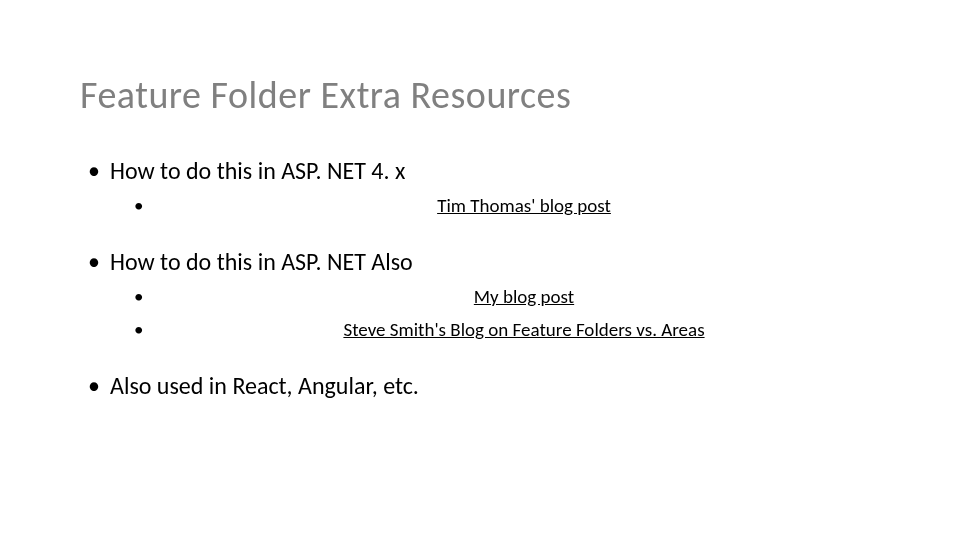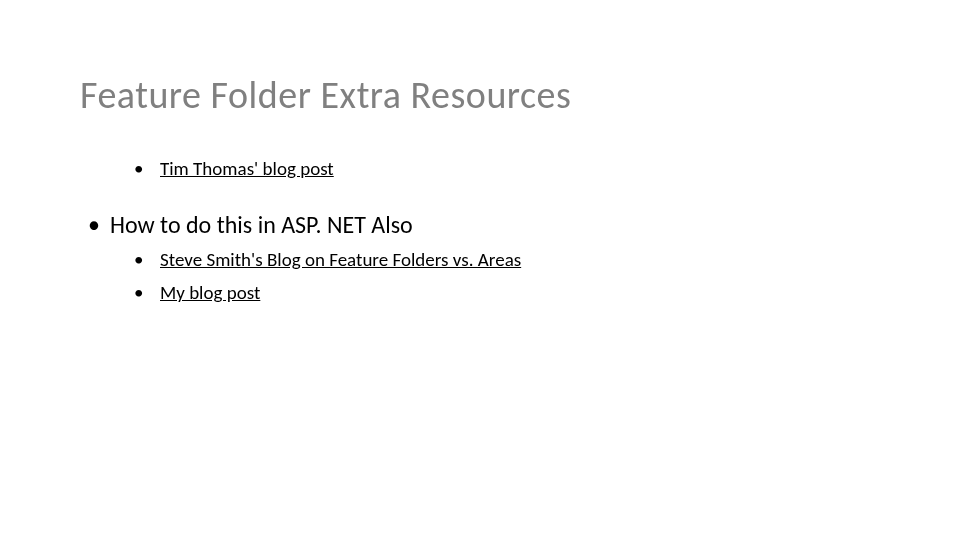--- a/index.html
+++ b/index.html
@@ -35,20 +35,21 @@
     }
     .section-heading::before {
       content: "•";
       position: absolute;
       left: 0;
       top: 0;
     }
     .sub-list {
       list-style: none;
       padding-left: 56px;
+      text-align: center;
     }
     .sub-item {
       font-size: 19px;
       font-weight: 400;
       color: #000;
       line-height: 1.35;
       position: relative;
     }
     .sub-item::before {
       content: "•";
@@ -61,33 +62,35 @@
       color: #000;
       cursor: pointer;
     }
   </style>
 </head>
 <body>
 
 <h1 class="title">Feature Folder Extra Resources</h1>
 
 <div class="section">
+  <div class="section-heading">How to do this in ASP. NET 4. x</div>
   <ul class="sub-list">
     <li class="sub-item">
       <span class="link">Tim Thomas' blog post</span>
     </li>
   </ul>
 </div>
 
 <div class="section">
   <div class="section-heading">How to do this in ASP. NET Also</div>
   <ul class="sub-list">
     <li class="sub-item">
-      <span class="link">Steve Smith's Blog on Feature Folders vs. Areas</span>
+      <span class="link">My blog post</span>
     </li>
     <li class="sub-item">
-      <span class="link">My blog post</span>
+      <span class="link">Steve Smith's Blog on Feature Folders vs. Areas</span>
     </li>
   </ul>
 </div>
 
 <div class="section">
+  <div class="section-heading">Also used in React, Angular, etc.</div>
 </div>
 
 </body></html>

